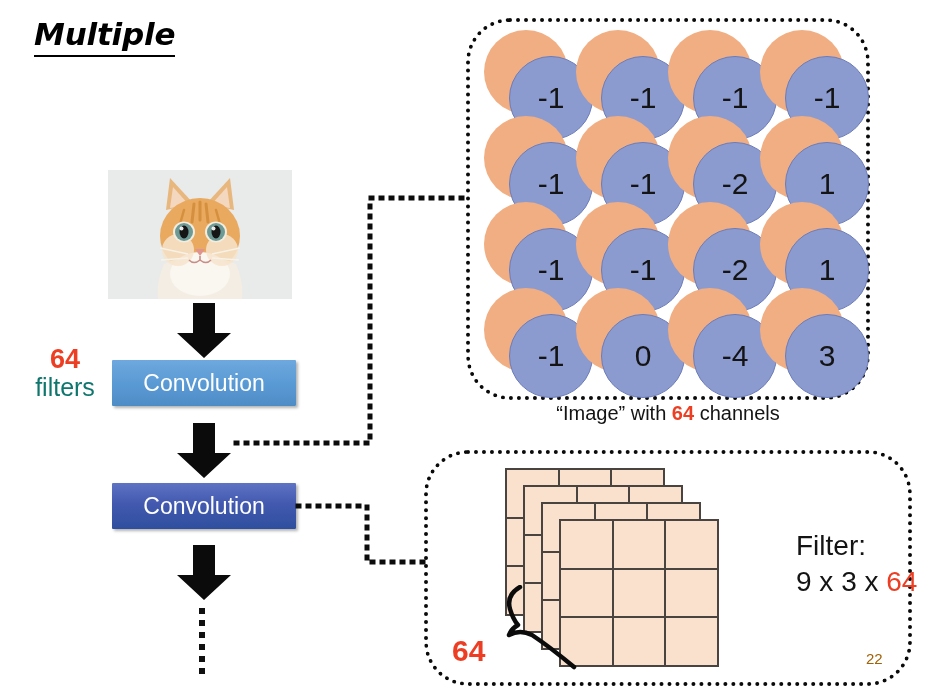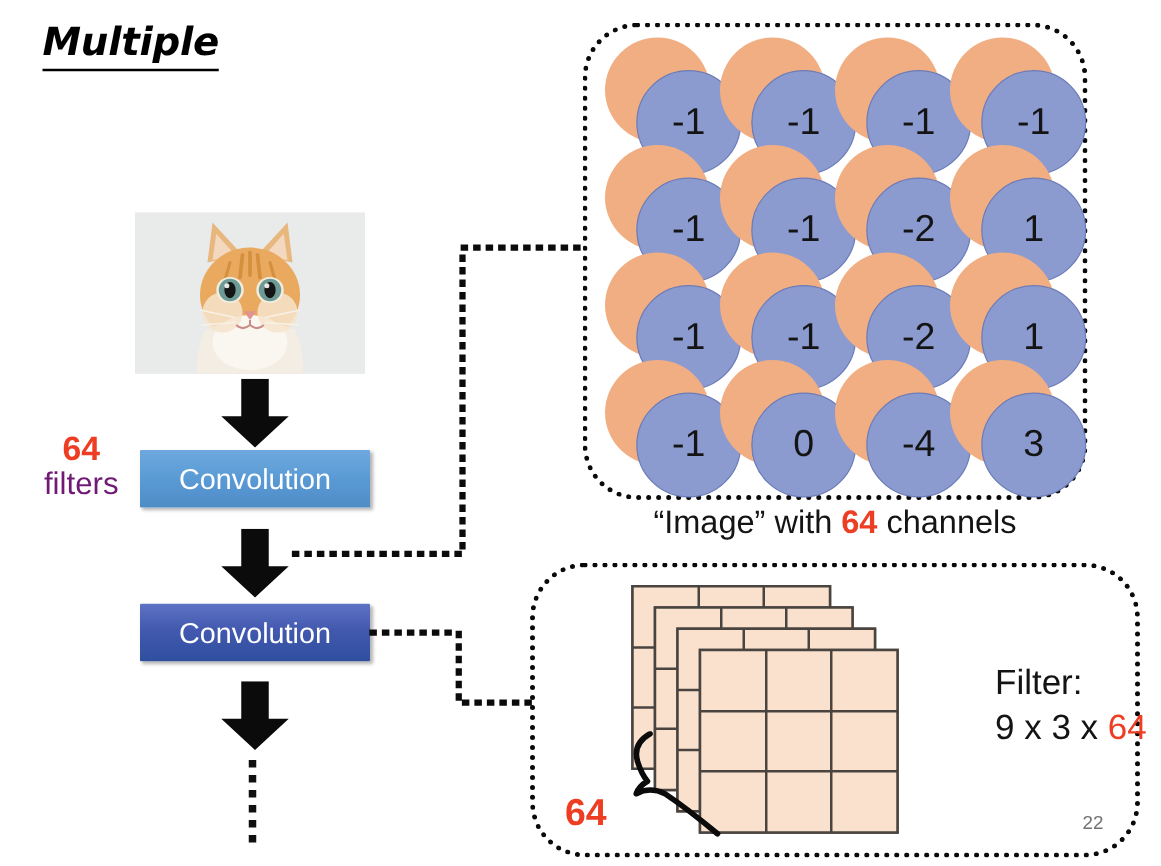--- a/index.html
+++ b/index.html
@@ -90,21 +90,21 @@
   }
   #filters-label .num {
     display: block;
     color: #ED3E23;
     font-weight: bold;
     font-size: 27px;
     font-family: "Liberation Sans", sans-serif;
   }
   #filters-label .word {
     display: block;
-    color: #701a75;
+    color: #0f766e;
     font-size: 25px;
     font-family: "Liberation Sans", sans-serif;
   }
 
   #vertical-dots {
     position: absolute;
     left: 197px;
     top: 608px;
     width: 10px;
     display: flex;
@@ -168,21 +168,21 @@
     color: #141414;
     font-family: "Liberation Sans", sans-serif;
   }
 
   #image-caption {
     position: absolute;
     left: 466px;
     top: 402px;
     width: 404px;
     text-align: center;
-    font-size: 26px;
+    font-size: 20px;
     color: #141414;
     font-family: "Liberation Sans", sans-serif;
     white-space: nowrap;
   }
   #image-caption .hl {
     color: #ED3E23;
     font-weight: bold;
   }
 
   
@@ -242,21 +242,21 @@
   }
   #filter-text .hl {
     color: #ED3E23;
   }
 
   #page-number {
     position: absolute;
     left: 866px;
     top: 650px;
     font-size: 15px;
-    color: #737373;
+    color: #a16207;
     font-family: "Liberation Sans", sans-serif;
   }
 
   
   .connector {
     position: absolute;
     left: 0;
     top: 0;
     width: 929px;
     height: 693px;

